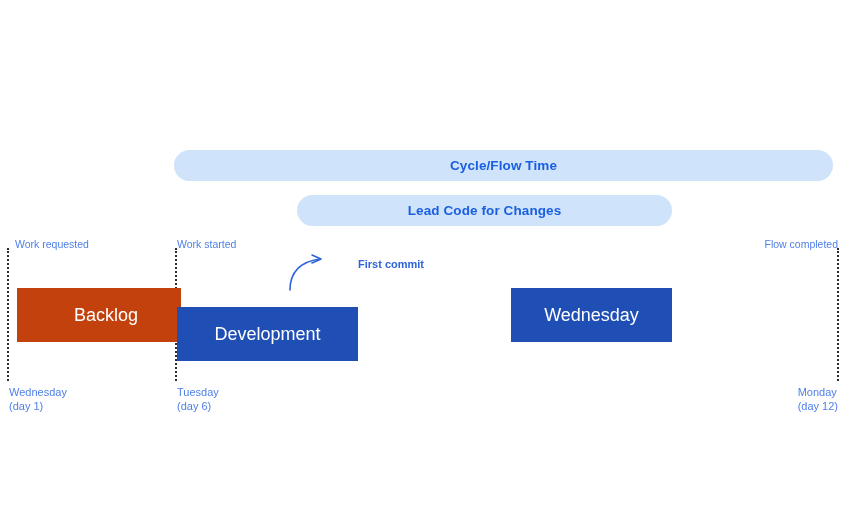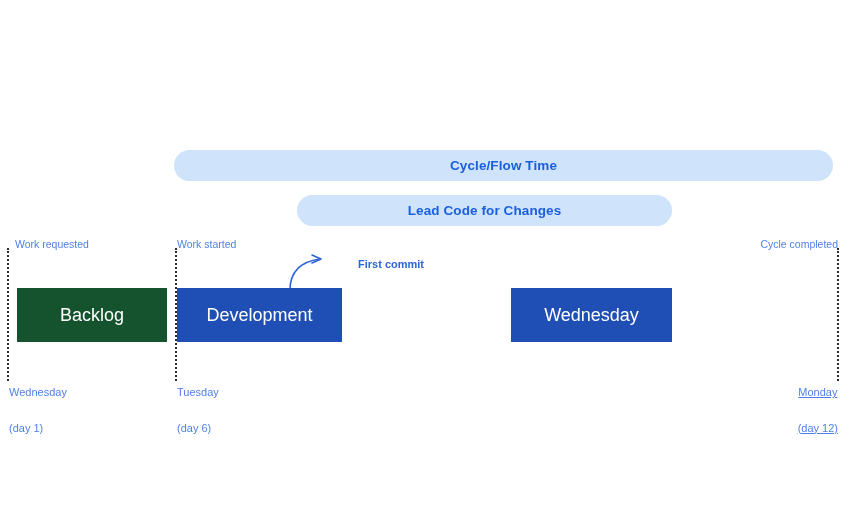--- a/index.html
+++ b/index.html
@@ -77,22 +77,22 @@
     align-items: center;
     justify-content: center;
   }
   .stage-label {
     font-size: 18px;
     color: #ffffff;
     white-space: nowrap;
     font-weight: normal;
   }
 
-  #stage-backlog     { left: 17px;  width: 150px; background: #14532d; }
-  #stage-development { left: 177px; width: 165px; background: #1f4eb5; }
+  #stage-backlog     { left: 17px;  width: 150px; background: #c2410c; padding-left: 14px; }
+  #stage-development { left: 177px; width: 181px; background: #1f4eb5; margin-top: 19px; }
   #stage-code-review { left: 345px; width: 163px; background: #1f4eb5; }
   #stage-deployment  { left: 511px; width: 161px; background: #1f4eb5; }
   #stage-done        { left: 675px; width: 162px; background: #1f4eb5; }
 
   
   #first-commit-annotation {
     position: absolute;
     left: 288px;
     top: 252px;
     width: 110px;
@@ -113,22 +113,22 @@
   .date-caption {
     position: absolute;
     top: 386px;
     font-size: 11px;
     line-height: 13.5px;
     color: #4e7fe8;
     white-space: nowrap;
   }
   #date-work-requested { left: 9px; }
   #date-work-started   { left: 177px; }
-  #date-work-completed { left: 838px; transform: translateX(-100%); text-align: center; text-decoration: underline; }
-  .date-caption .date-day { display: block; margin-top: 22px; }
+  #date-work-completed { left: 838px; transform: translateX(-100%); text-align: left; }
+  .date-caption .date-day { display: block; }
 </style>
 </head>
 <body>
 
 <div id="diagram">
 
 
   <div class="span-bar" id="bar-cycle-flow-time">
     <span class="span-label">Cycle/Flow Time</span>
   </div>
@@ -136,21 +136,21 @@
   <div class="span-bar" id="bar-lead-time-changes">
     <span class="span-label">Lead Code for Changes</span>
   </div>
 
   <div class="milestone-line" id="milestone-line-requested"></div>
   <div class="milestone-line" id="milestone-line-started"></div>
   <div class="milestone-line" id="milestone-line-completed"></div>
 
   <div class="milestone-caption" id="caption-work-requested">Work requested</div>
   <div class="milestone-caption" id="caption-work-started">Work started</div>
-  <div class="milestone-caption" id="caption-work-completed">Cycle completed</div>
+  <div class="milestone-caption" id="caption-work-completed">Flow completed</div>
 
   <svg id="first-commit-annotation" viewBox="0 0 110 40">
     <path d="M 2 38 C 2 22, 10 10, 32 7" fill="none" stroke="#2e64d8" stroke-width="1.6" stroke-linecap="round"></path>
     <path d="M 24 3 L 33 7 L 24 11" fill="none" stroke="#2e64d8" stroke-width="1.6" stroke-linecap="round" stroke-linejoin="round"></path>
   </svg>
   <div id="first-commit-label">First commit</div>
 
   <div class="stage-box" id="stage-backlog">
     <span class="stage-label">Backlog</span>
   </div>

